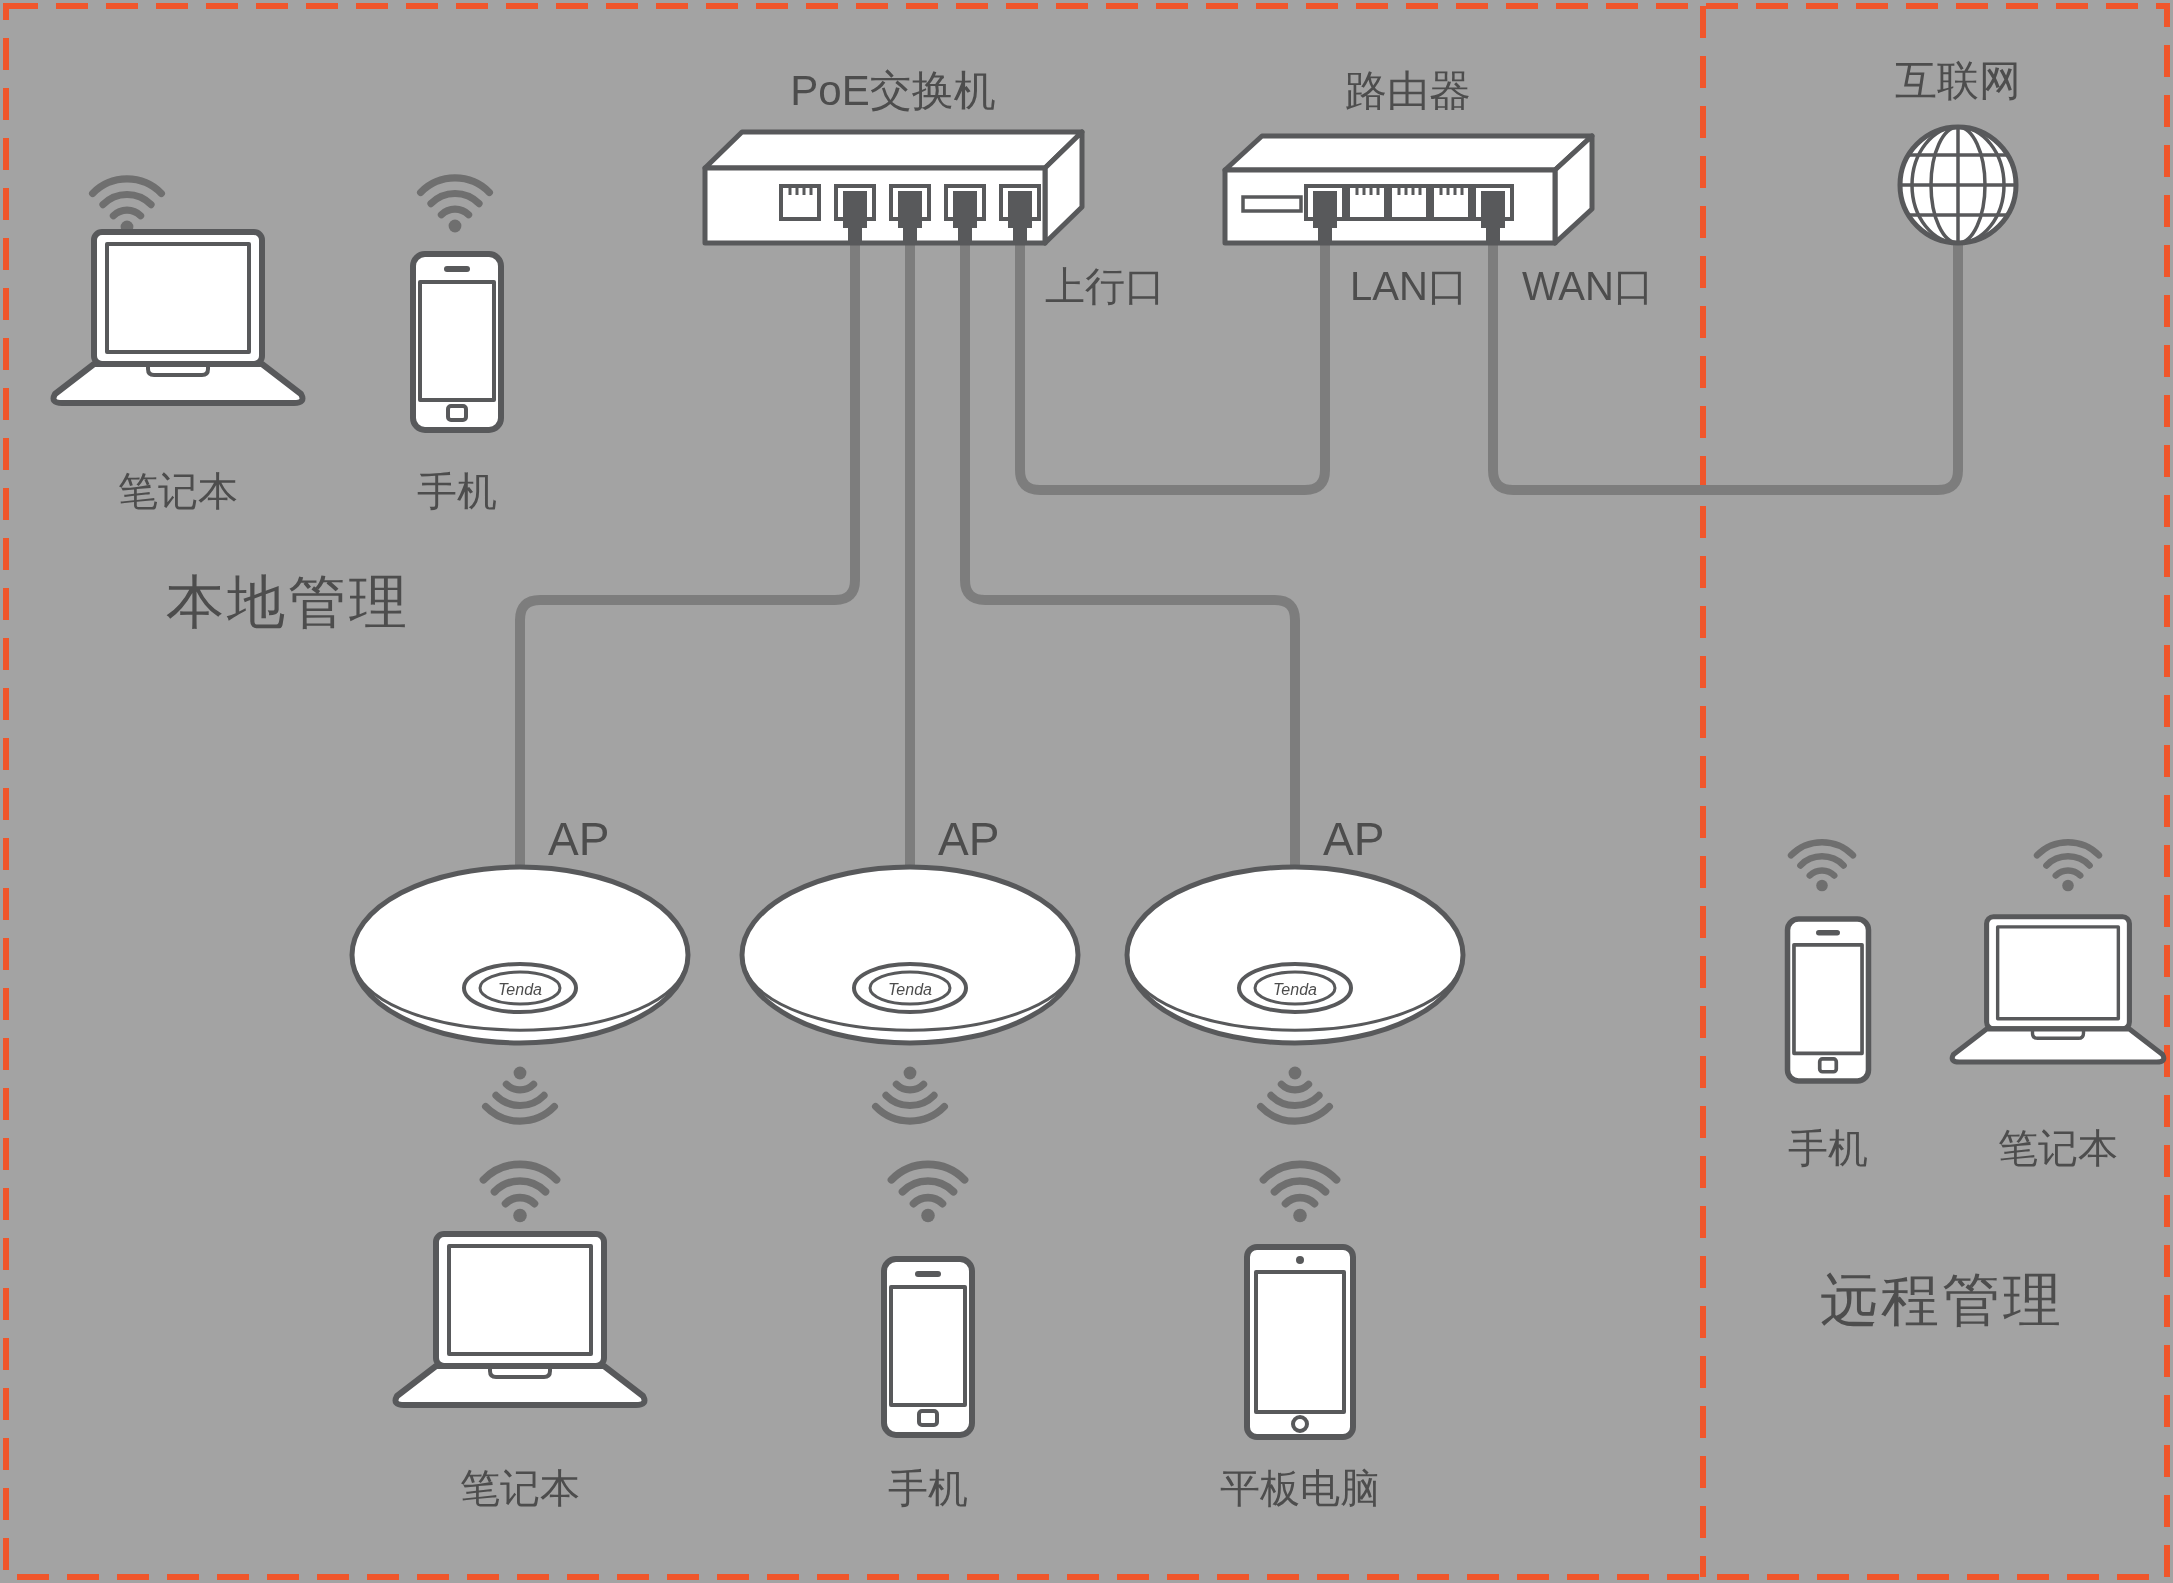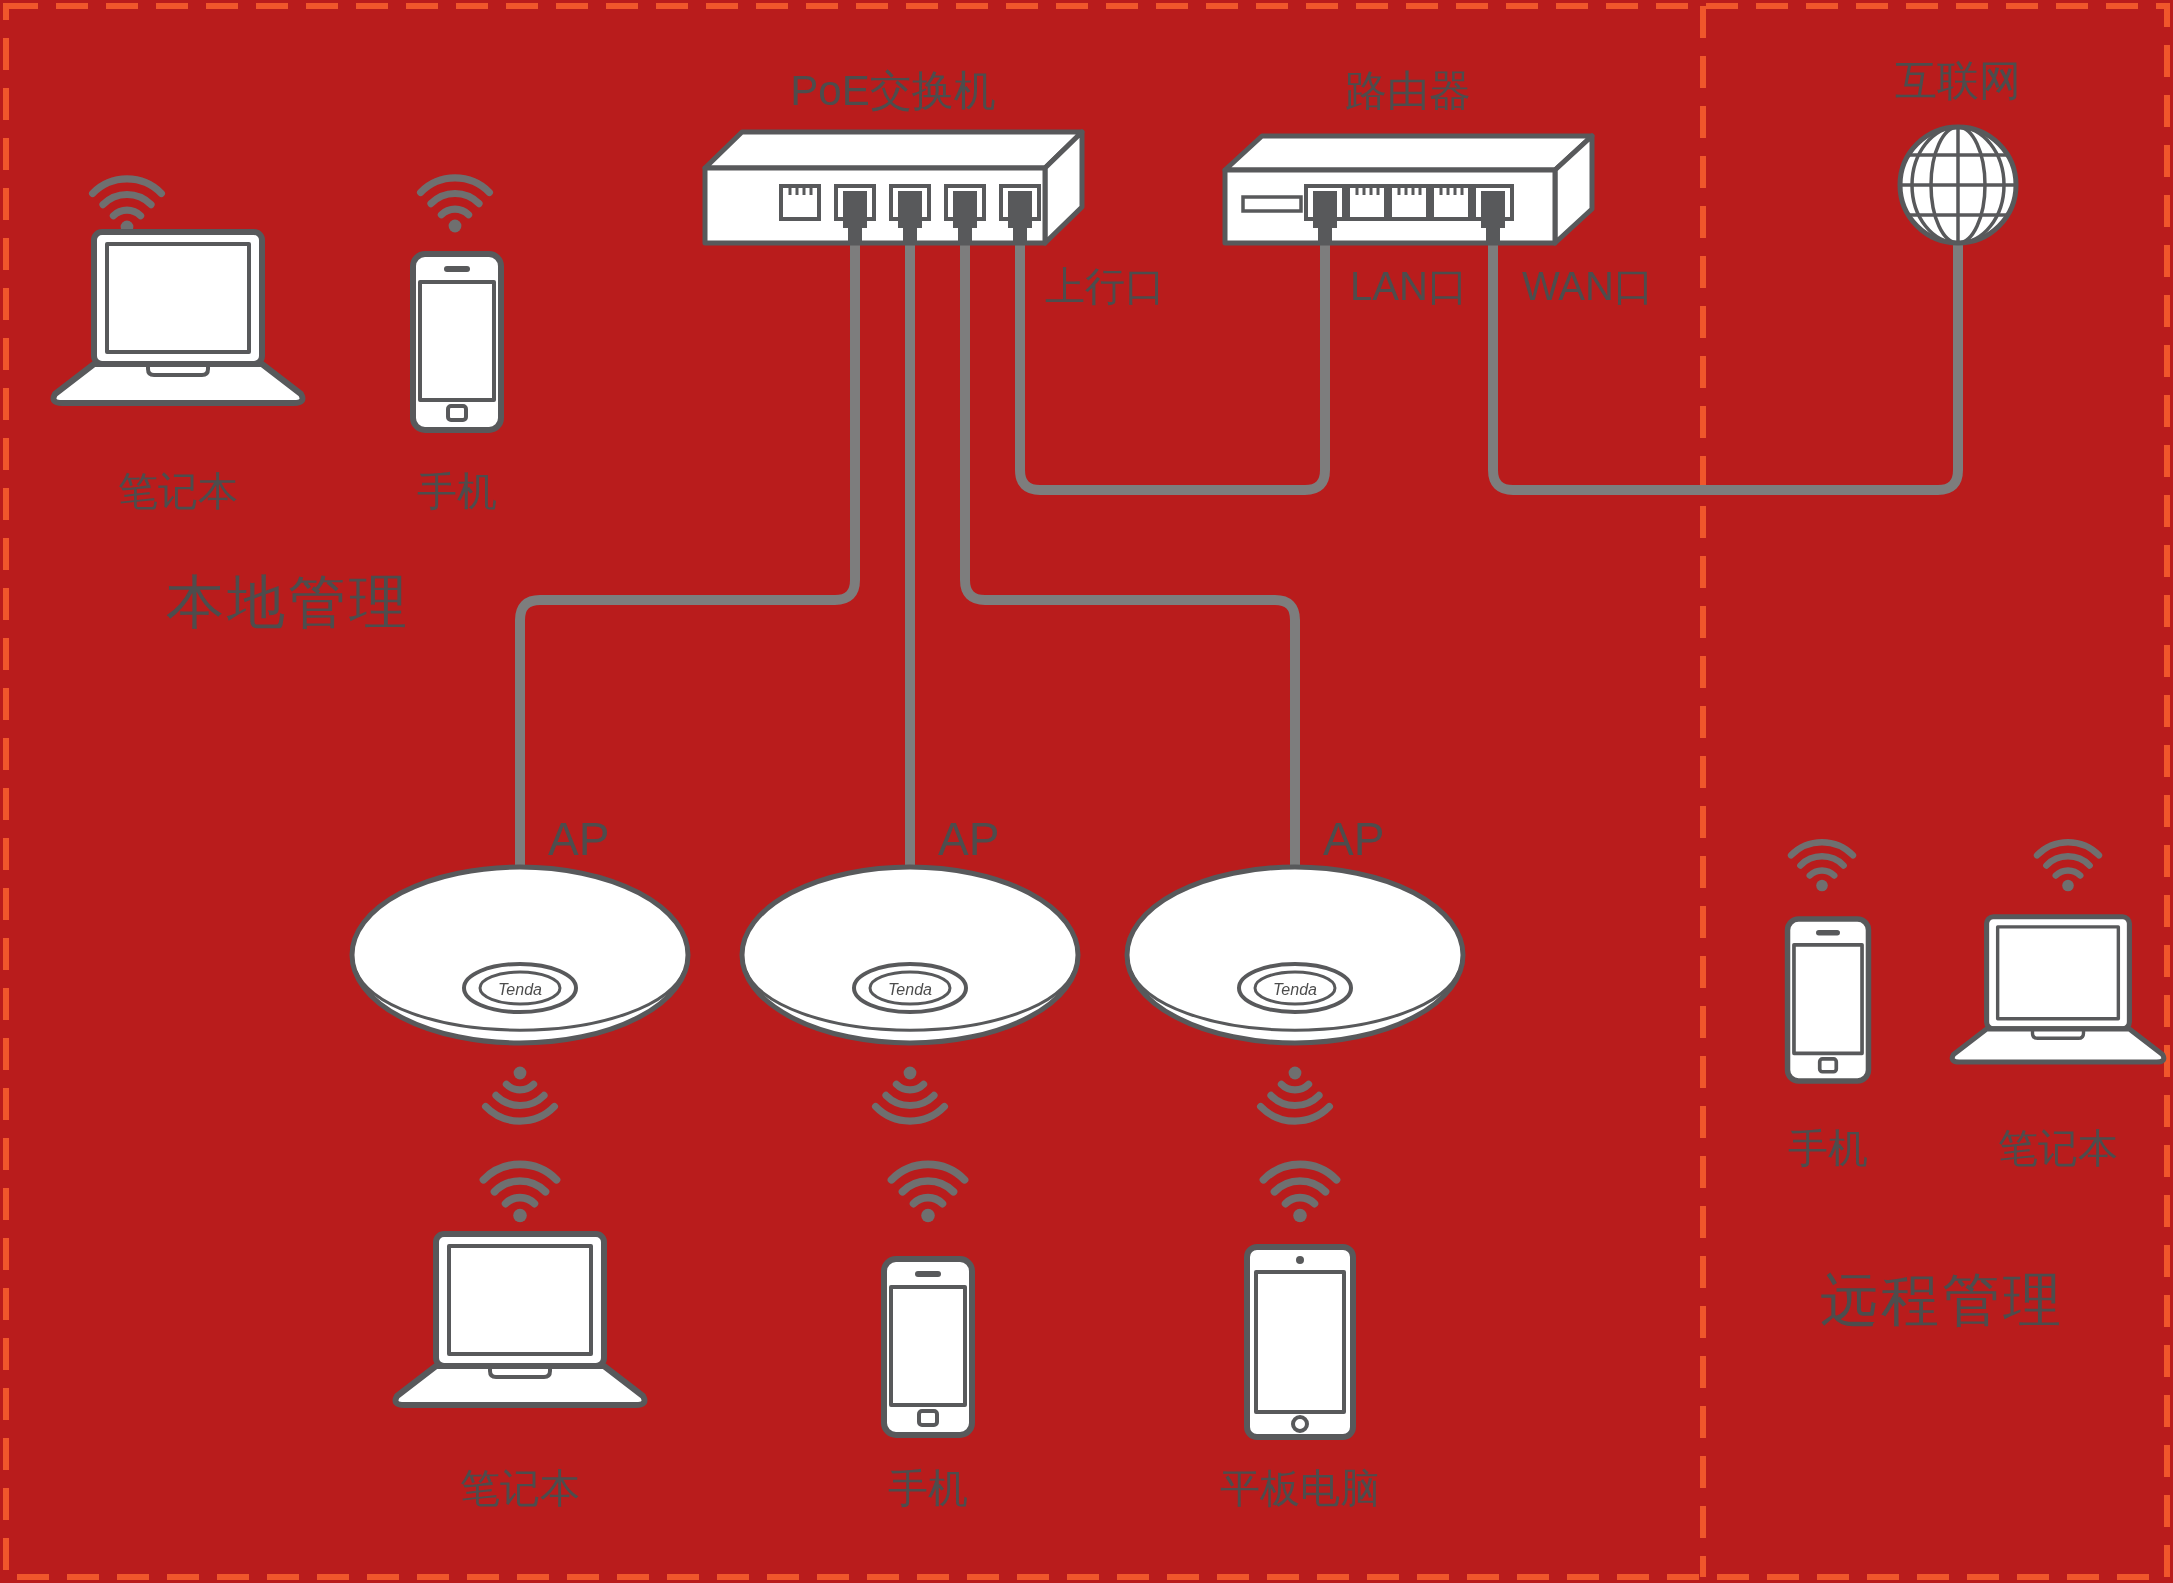--- a/index.html
+++ b/index.html
@@ -2,21 +2,21 @@
 <html style="--zone-border: #F0562B; --cable: #7D7D7D; --device-outline: #58595B; --label-text: #4D4D4D;"><head>
 <meta charset="utf-8">
 <style>
   :root{
     --zone-border:#F0562B;
     --cable:#7D7D7D;
     --device-outline:#58595B;
     --label-text:#4D4D4D;
   }
   html,body{margin:0;padding:0;background:#fff;}
-  .stage{position:relative;width:2173px;height:1583px;background:#b91c1c;
+  .stage{position:relative;width:2173px;height:1583px;background:#a3a3a3;
          font-family:"Liberation Sans","DejaVu Sans",sans-serif;}
   svg{display:block;}
   .face{fill:#fff;stroke:var(--device-outline,#58595B);stroke-width:5;stroke-linejoin:round;}
   .thin{fill:none;stroke:var(--device-outline,#58595B);stroke-width:3.5;}
   .cable{fill:none;stroke:var(--cable,#7D7D7D);stroke-width:10;stroke-linejoin:round;}
   .dash{fill:none;stroke:var(--zone-border,#F0562B);stroke-width:6;stroke-dasharray:32 18;}
   text{fill:var(--label-text,#4D4D4D);font-family:"Liberation Sans","DejaVu Sans",sans-serif;}
   .lbl{font-size:40px;}
   .lbl-top{font-size:42px;}
   .lbl-ap{font-size:46px;}

